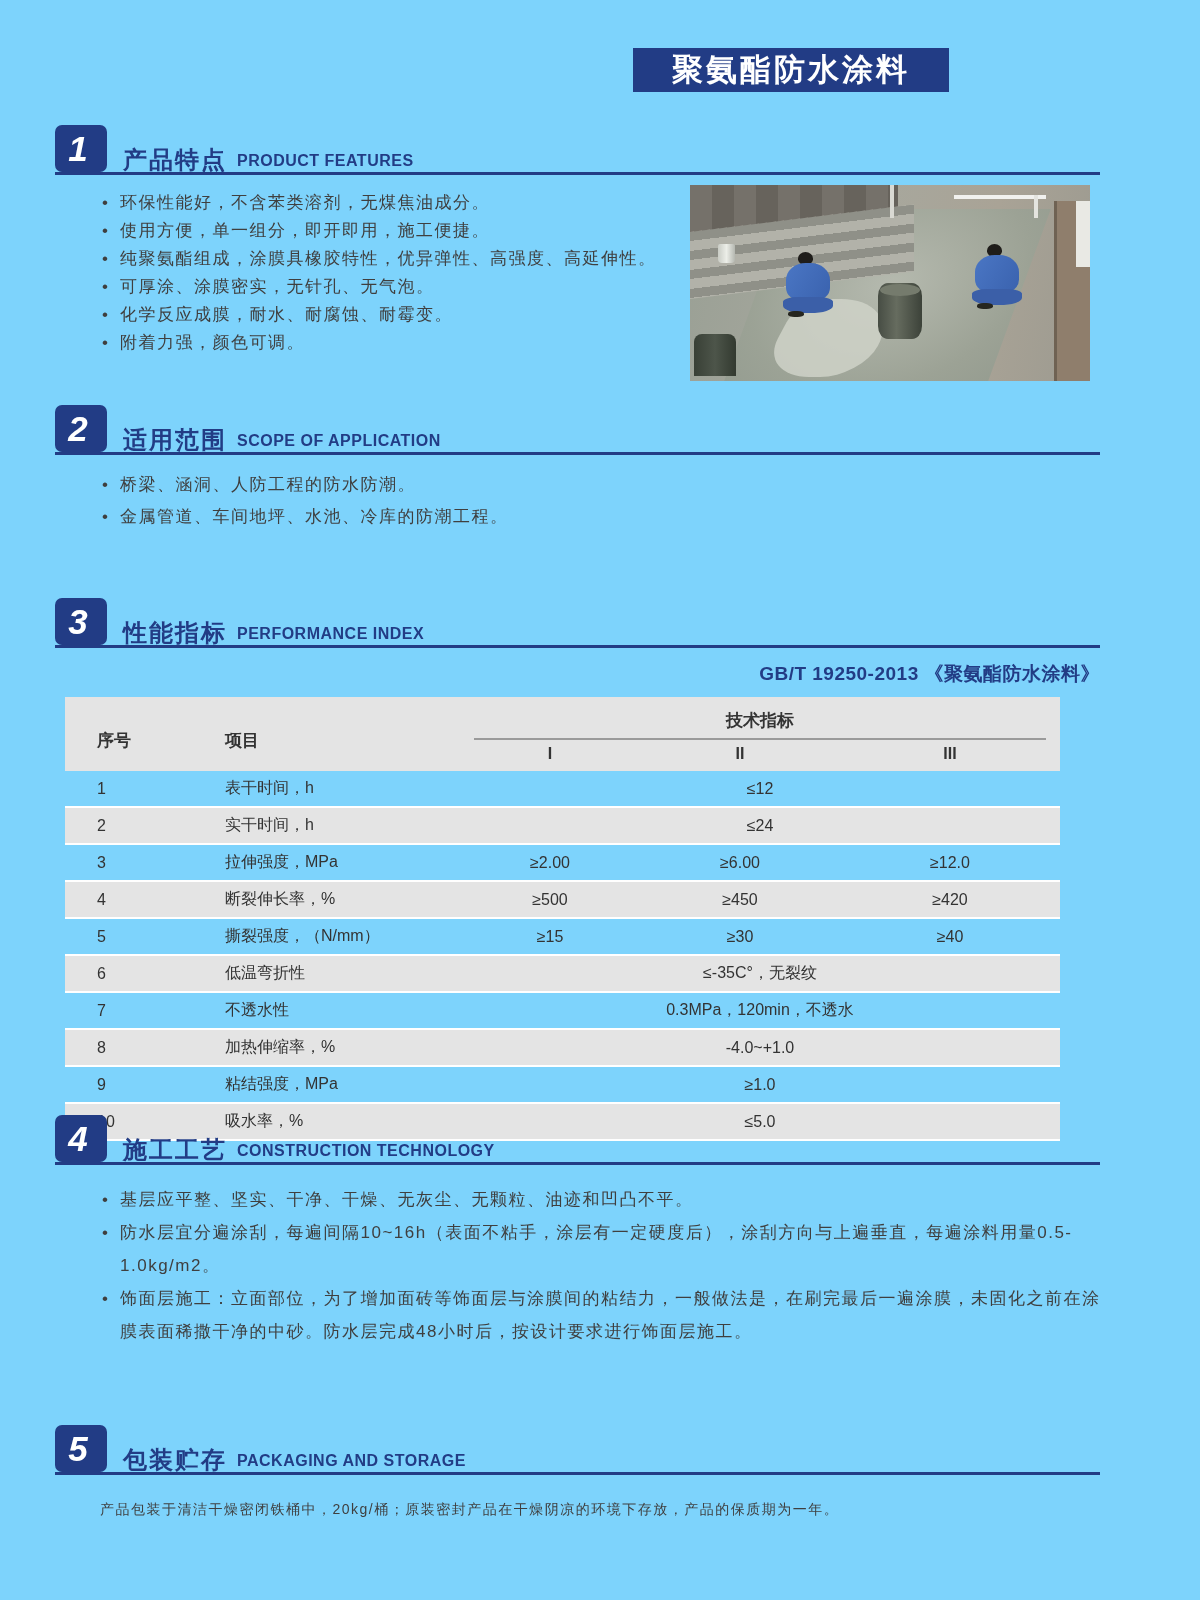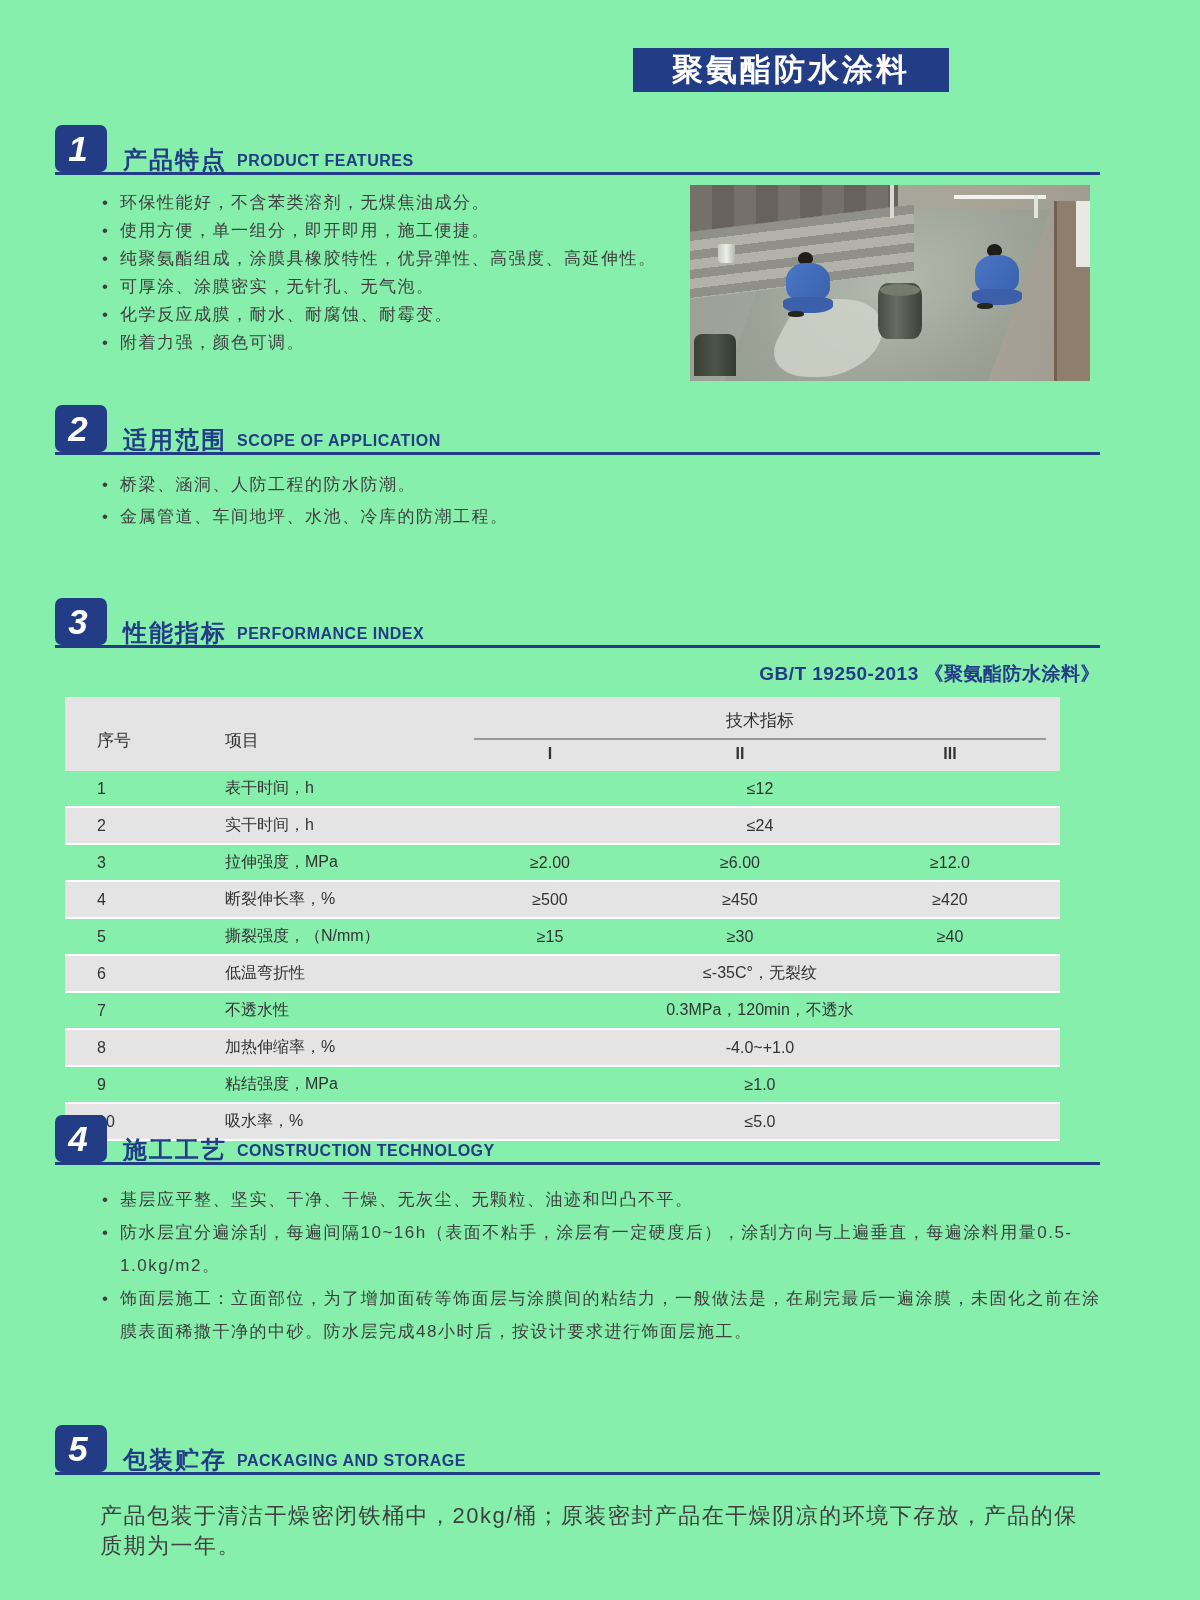--- a/index.html
+++ b/index.html
@@ -1,18 +1,18 @@
 <!DOCTYPE html>
 <html><head>
 <meta charset="utf-8">
 <style>
   * { margin:0; padding:0; box-sizing:border-box; }
   html,body { background:#ffffff; }
   .page {
-    position:relative; width:1200px; height:1600px; background:#86efac;
+    position:relative; width:1200px; height:1600px; background:#7dd3fc;
     font-family:"Liberation Sans","DejaVu Sans",sans-serif; color:#3f3f3f;
     overflow:hidden; margin:0 auto;
   }
   
   .banner {
     position:absolute; left:633px; top:48px; width:316px; height:44px;
     background:#223c85; color:#ffffff; font-size:31px; font-weight:bold;
     text-align:center; line-height:44px; letter-spacing:3px;
   }
   
@@ -77,36 +77,36 @@
     border-radius:10px / 13px; }
   .barrel::before { content:""; position:absolute; left:2px; top:1px; width:40px; height:12px;
     background:#757b6d; border-radius:50%; }
   .bucket-small { position:absolute; left:7%; top:30%; width:17px; height:19px;
     background:linear-gradient(90deg,#c9ccc5,#eceee8 50%,#b4b7b0); border-radius:2px 2px 4px 4px; }
   .barrel-corner { position:absolute; left:1%; top:76%; width:42px; height:42px;
     background:linear-gradient(90deg,#394036,#4d554a 50%,#333a30); border-radius:8px 8px 0 0; }
   
   .standard { margin:13px 0 0 55px; font-size:19px; font-weight:bold; color:#223c85; letter-spacing:0.5px;text-align:right; }
   table.perf { margin:10px 0 0 10px; border-collapse:collapse; width:995px; font-size:16px; color:#333; }
-  table.perf thead th { background:#e4e4e4; font-weight:normal; text-align:left; }
+  table.perf thead th { background:#e4e4e4; font-weight:bold; text-align:left; }
   table.perf .c-no { width:130px; padding-left:32px; text-align:left; }
   table.perf .c-item { width:265px; padding-left:30px; text-align:left; }
   table.perf .g1 { width:180px; }
   table.perf .g2 { width:200px; }
   table.perf .g3 { width:220px; }
   table.perf thead tr.h1 th { padding-top:12px; font-size:17px; }
   table.perf thead th.c-tech { text-align:center; padding-top:12px; font-size:17px; }
   table.perf thead th.c-tech .tech-underline { display:block; border-bottom:2px solid #9a9a9a; padding-bottom:6px; margin:0 14px; text-align:center; }
   table.perf thead tr.h2 th { text-align:center; font-weight:bold; padding:5px 0 8px 0; font-size:16px; }
   table.perf tbody td { padding:7px 0; }
   table.perf tbody .c-val { text-align:center; }
   table.perf tbody tr { border-bottom:2px solid #ffffff; }
   table.perf tbody tr:nth-child(even) { background:#e4e4e4; }
   
-  .pack-text { margin:26px 0 0 45px; font-size:22px; letter-spacing:1.5px; width:1000px; }
+  .pack-text { margin:26px 0 0 45px; font-size:14px; letter-spacing:1.5px; width:1000px; }
 </style>
 </head>
 <body>
 
 <div class="page">
 
   <div class="banner">聚氨酯防水涂料</div>
 
   <div class="section" style="top:125px;">
     <div class="sec-head">

